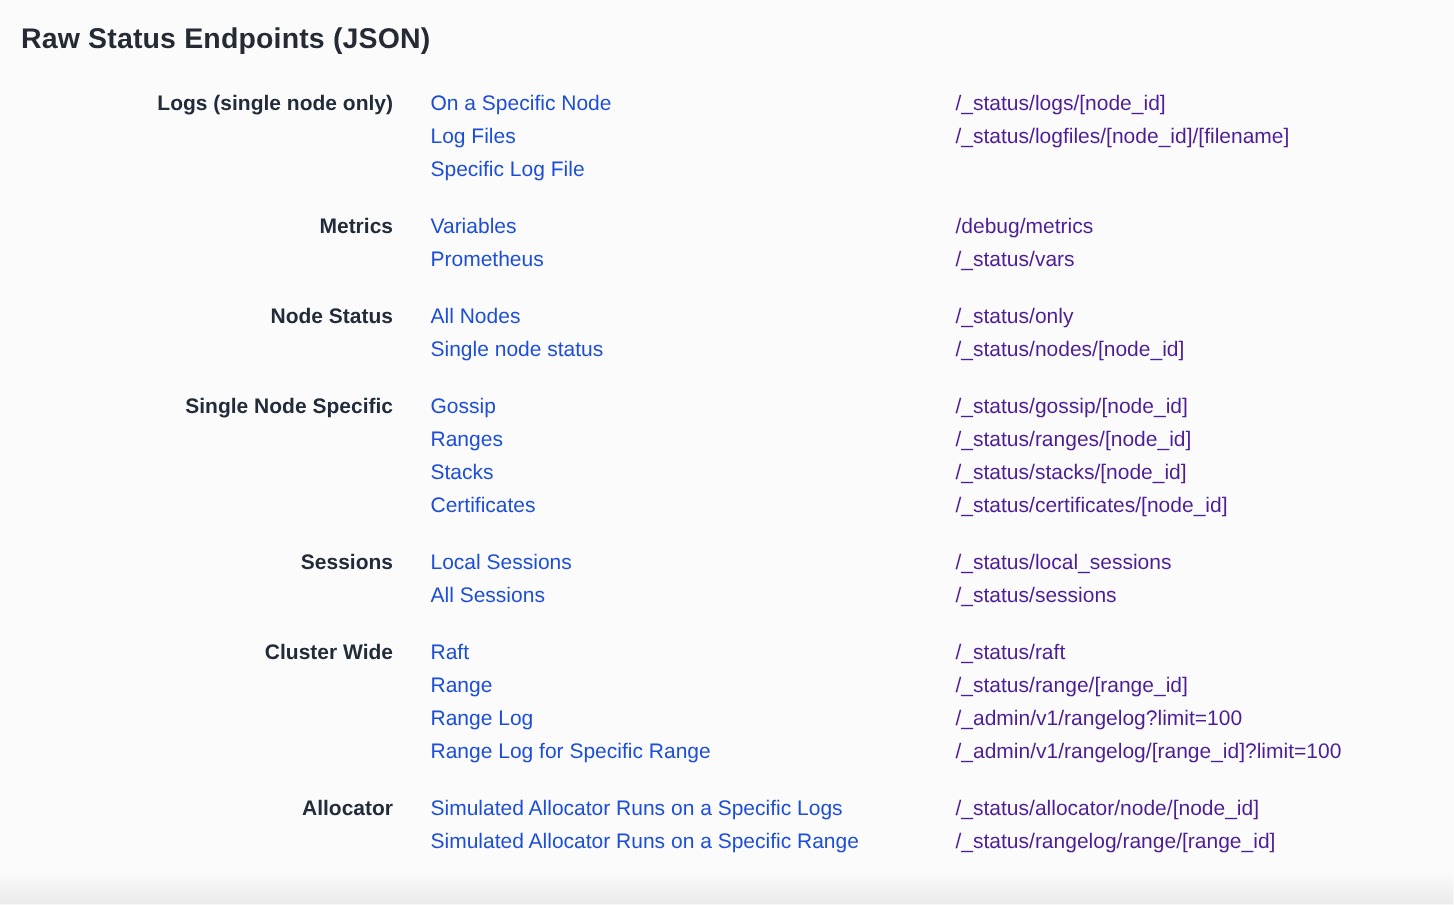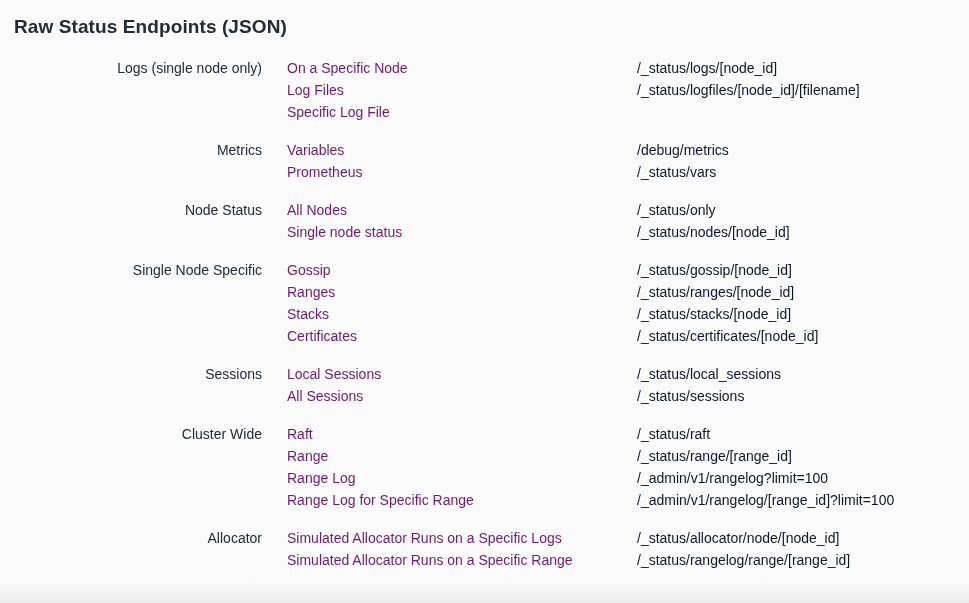--- a/index.html
+++ b/index.html
@@ -33,38 +33,38 @@
     display: grid;
     grid-template-columns: 262px 325px 1fr;
     column-gap: 25px;
     margin-bottom: 16px;
   }
   .group-label {
     text-align: right;
     font-size: 14px;
     line-height: 22px;
     color: #222b3a;
-    font-weight: 400;
+    font-weight: 700;
   }
   .links, .paths {
     display: flex;
     flex-direction: column;
   }
   a.link {
     font-size: 14px;
     line-height: 22px;
-    color: #701a75;
+    color: #1d4ed8;
     text-decoration: none;
     cursor: pointer;
     align-self: flex-start;
   }
   .path {
     font-size: 14px;
     line-height: 22px;
-    color: #0f172a;
+    color: #4c1d95;
   }
   .bottom-fade {
     position: absolute;
     left: 0;
     bottom: 0;
     width: 100%;
     height: 22px;
     background: linear-gradient(180deg, #fbfbfb 0%, #ebebeb 100%);
     pointer-events: none;
   }

